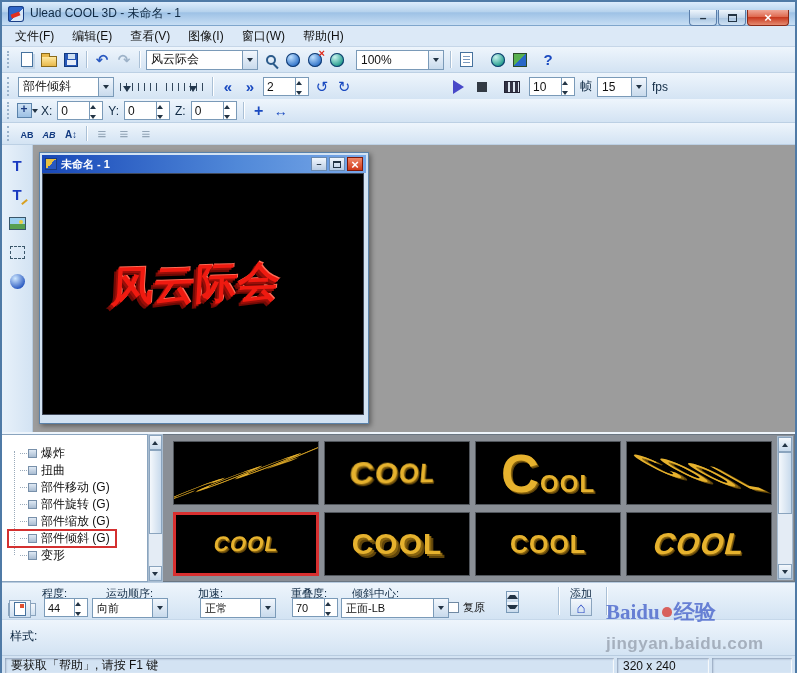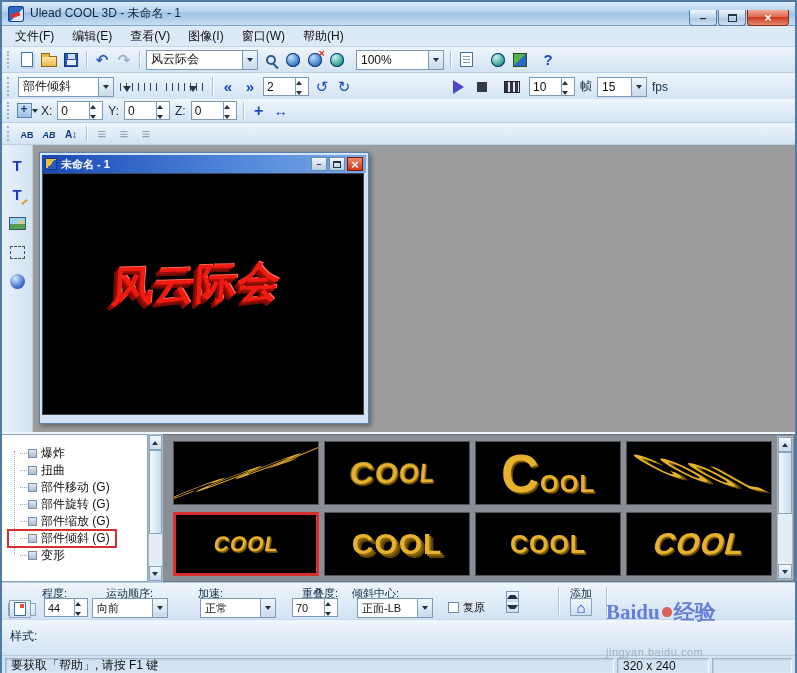--- a/index.html
+++ b/index.html
@@ -199,21 +199,21 @@
   .spanel.main{flex:1;align-items:flex-end;}
   .spanel.size{width:92px;}
   .spanel.extra{width:80px;}
 
   
   #wm{position:absolute;left:604px;top:596px;width:158px;opacity:.8;pointer-events:none;}
   .wm1{font-size:21px;font-weight:bold;font-family:"Liberation Serif","DejaVu Serif",serif;display:flex;align-items:center;}
   .wm-brand{color:#4a66cc;}
   .wm-paw{width:10px;height:10px;border-radius:50% 50% 45% 45%;background:#d84038;margin:0 2px;display:inline-block;}
   .wm-suffix{color:#4a66cc;}
-  .wm2{font-size:11px;color:#98a2b0;margin-top:20px;letter-spacing:.5px;}
+  .wm2{font-size:17px;color:#98a2b0;margin-top:8px;letter-spacing:.5px;font-weight:bold;}
 </style>
 </head>
 <body>
 
 <div id="frame">
 
   <div class="titlebar">
     <span class="app-icon"></span>
     <span class="title-text">Ulead COOL 3D - 未命名 - 1</span>
     <span class="winbtns">
@@ -559,31 +559,31 @@
     </span>
 
     <span class="ab clabel" style="left:196px;top:3px">加速:</span>
     <span class="ab combo" style="left:196px;top:15px;width:76px">
       <span class="val">正常</span>
       <span class="dd">
           <i class="tri-dn"></i>
         </span>
     </span>
 
-    <span class="ab clabel" style="left:300px;top:3px">重叠度:</span>
+    <span class="ab clabel" style="left:289px;top:3px">重叠度:</span>
     <span class="ab spin" style="left:288px;top:15px;width:46px">
       <span class="val">70</span>
       <span class="btns">
           <i class="tri-up"></i>
           <i class="tri-dn"></i>
         </span>
     </span>
 
     <span class="ab clabel" style="left:350px;top:3px">倾斜中心:</span>
-    <span class="ab combo" style="left:353px;top:15px;width:76px">
+    <span class="ab combo" style="left:337px;top:15px;width:108px">
       <span class="val">正面-LB</span>
       <span class="dd">
           <i class="tri-dn"></i>
         </span>
     </span>
 
     <span class="ab check" style="left:446px;top:17px">
       <i class="box"></i>
       <span>复原</span>
     </span>

